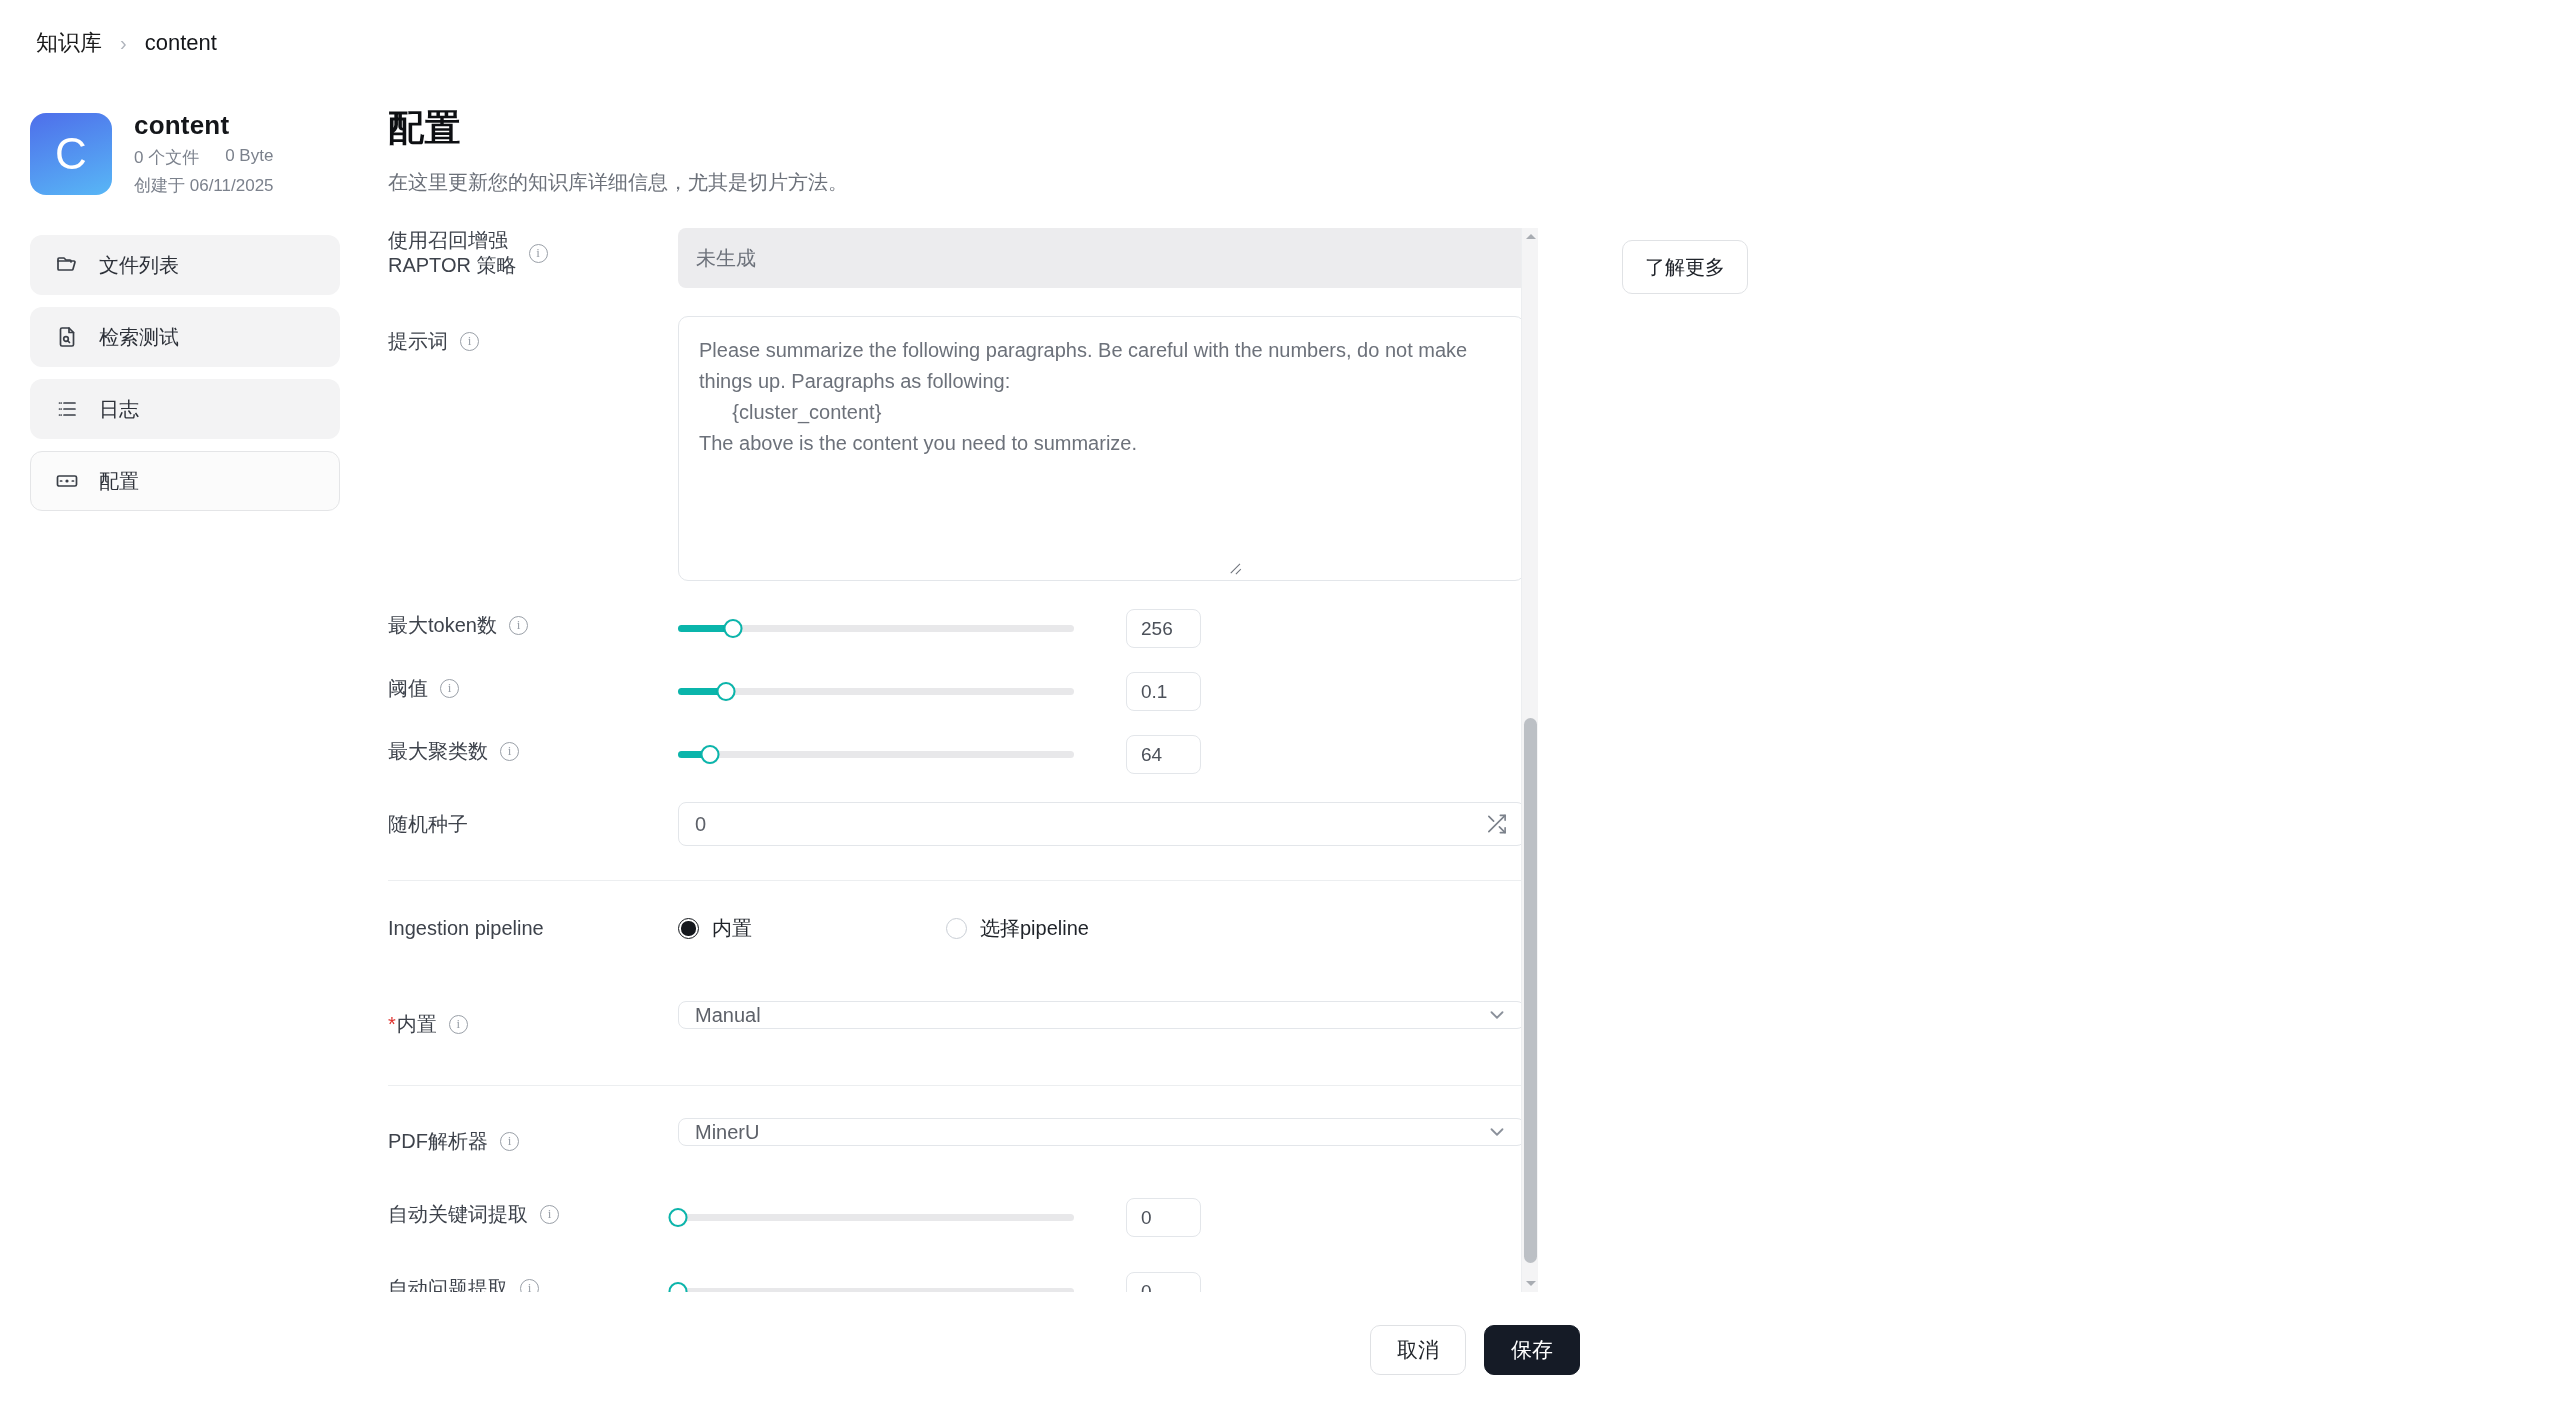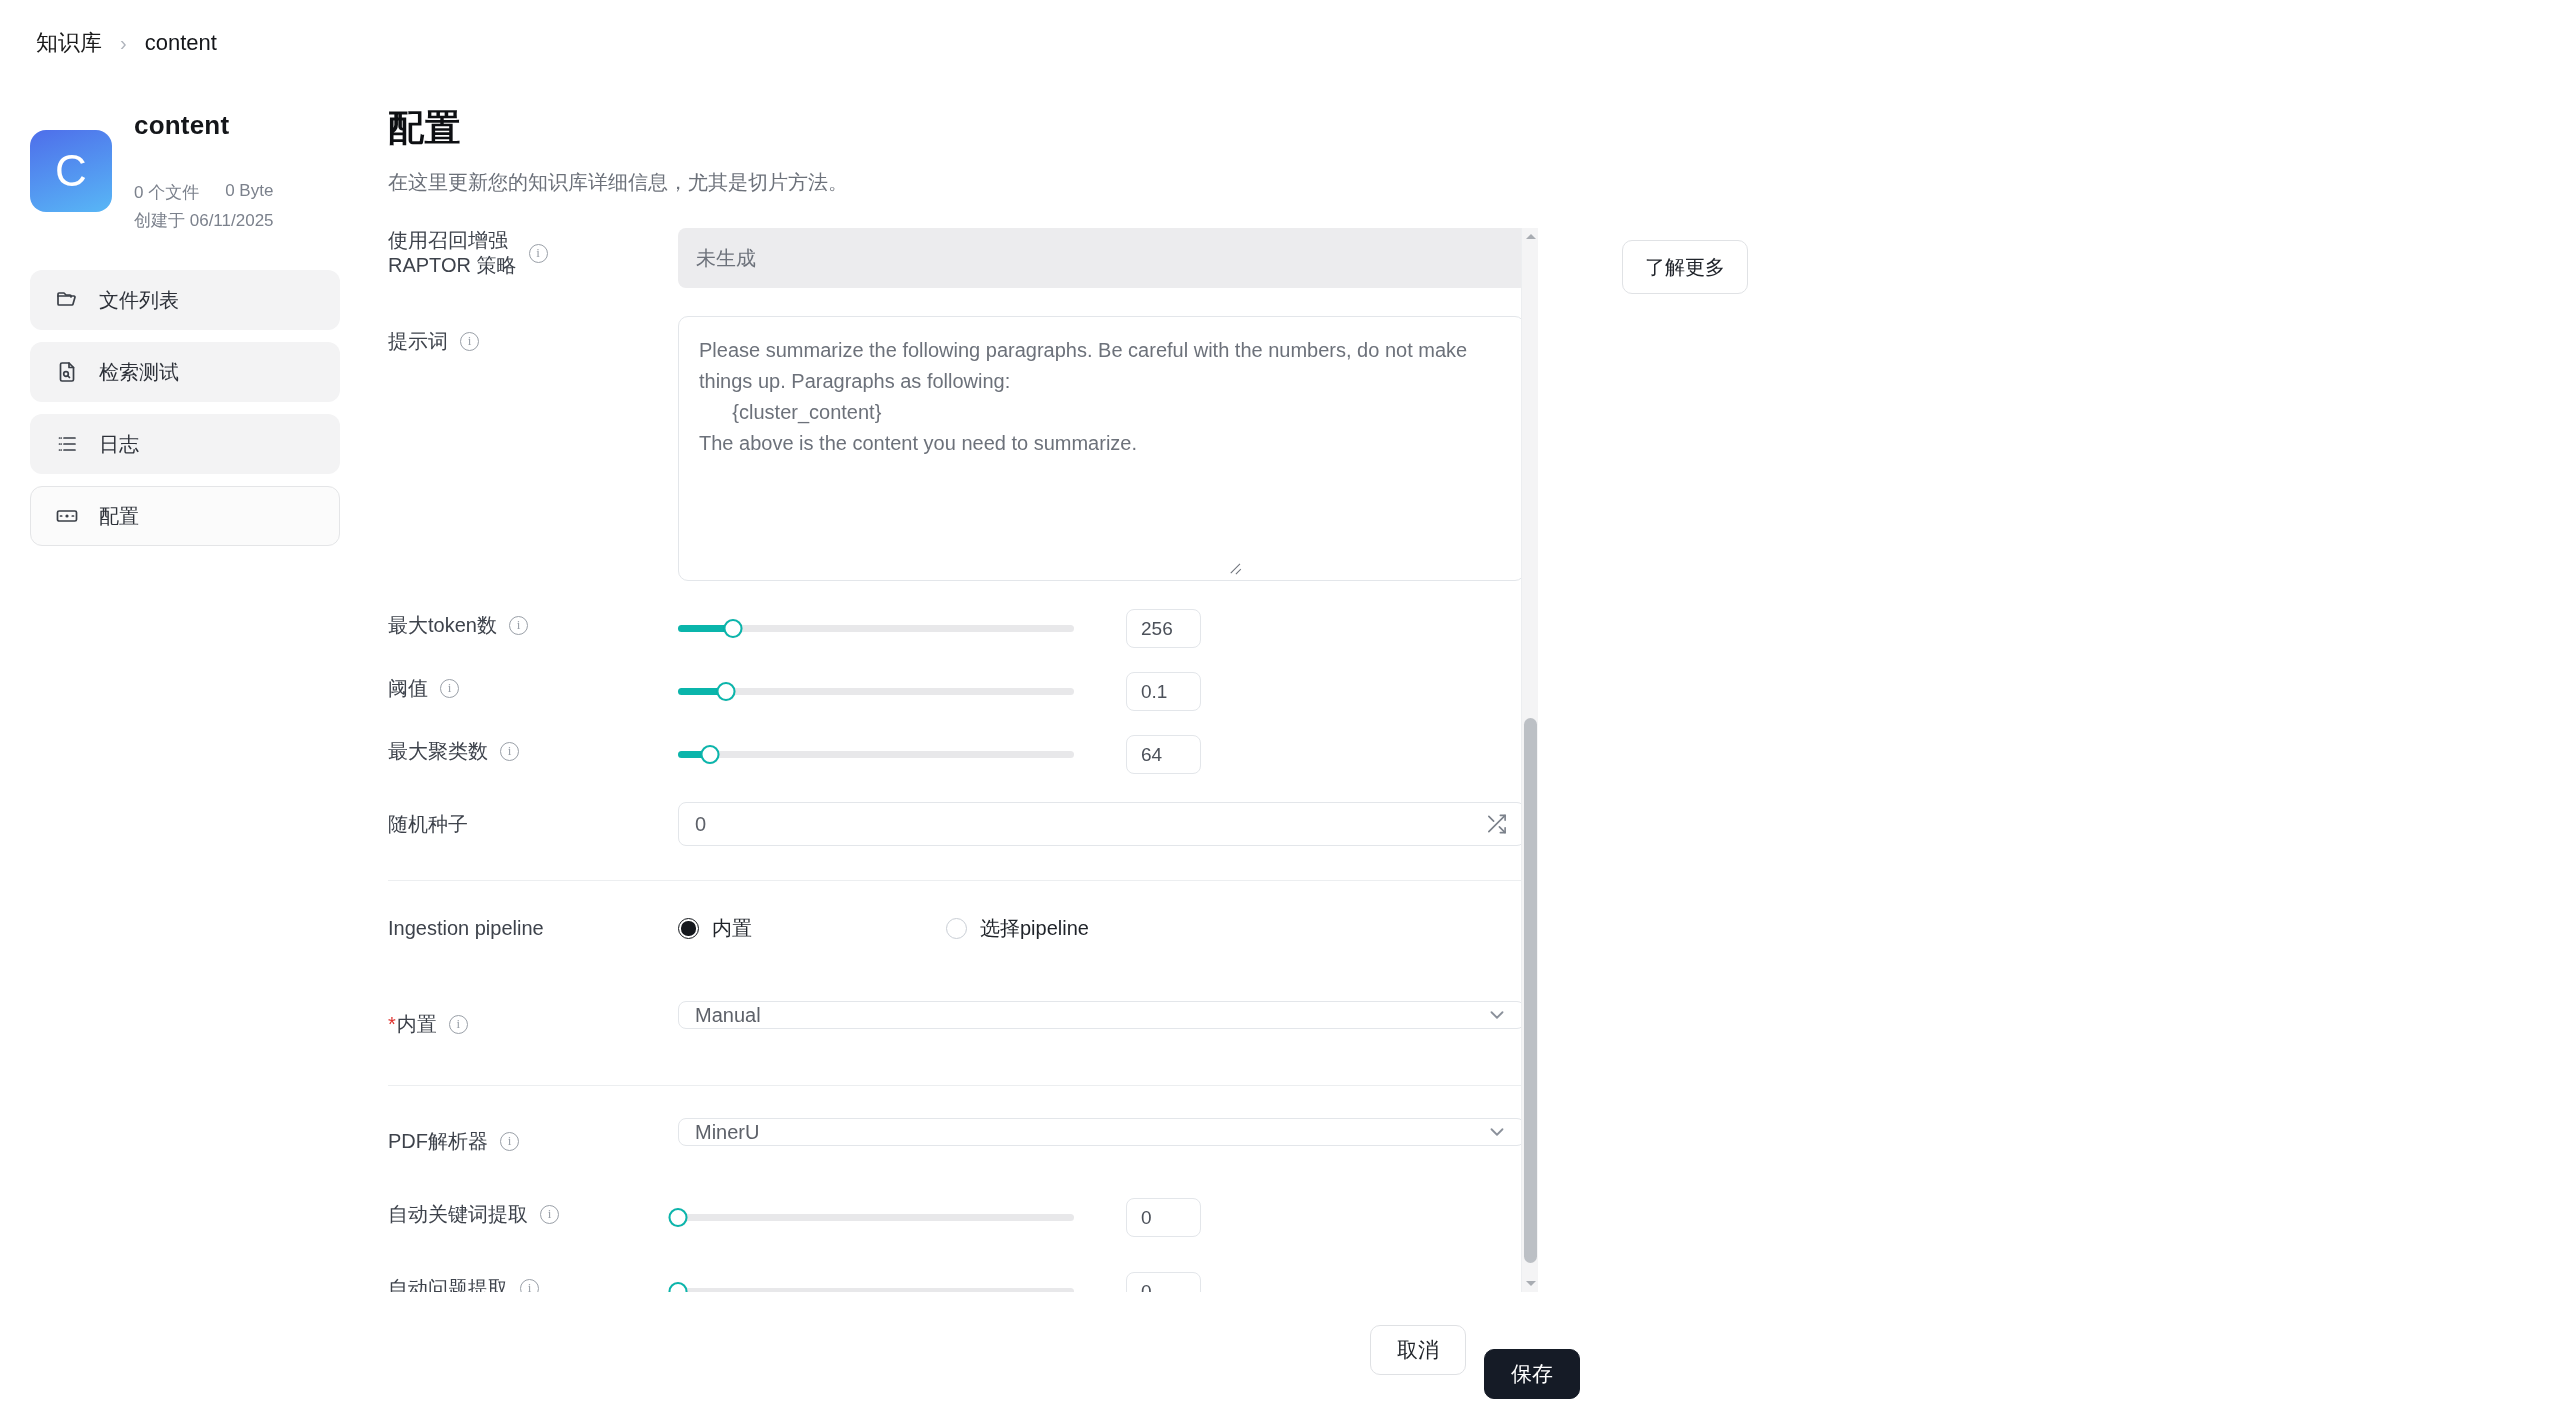--- a/index.html
+++ b/index.html
@@ -26,21 +26,21 @@
   .kb-head { display: flex; align-items: center; gap: 22px; margin-bottom: 38px; }
   .kb-avatar {
     width: 82px; height: 82px; border-radius: 16px;
     background: linear-gradient(160deg, #4e6eea 0%, #58b7f6 100%);
     color: #fff; font-size: 44px; font-weight: 400;
     display: flex; align-items: center; justify-content: center;
     flex: none;
   }
   .kb-meta { display: flex; flex-direction: column; gap: 5px; }
   .kb-title { font-size: 26px; font-weight: 700; color: #14161a; letter-spacing: .2px; }
-  .kb-sub { font-size: 17px; color: #7b818c; display: flex; gap: 26px; margin-top: 35px; }
+  .kb-sub { font-size: 17px; color: #7b818c; display: flex; gap: 26px; }
   .kb-date { font-size: 17px; color: #7b818c; }
 
   .navlist { display: flex; flex-direction: column; gap: 12px; }
   .navitem {
     display: flex; align-items: center; gap: 20px;
     height: 60px; padding: 0 24px;
     border-radius: 12px;
     background: #f3f3f4;
     border: 1px solid transparent;
     font-size: 20px; color: #2d3139;
@@ -185,21 +185,21 @@
     border: 1px solid #e0e2e5; border-radius: 10px; background: #fff;
     display: flex; align-items: center; font-size: 20px; color: #20242b;
     cursor: pointer;
   }
 
   
   .footer { position: absolute; left: 1370px; top: 1325px; display: flex; gap: 18px; }
   .btn { height: 50px; border-radius: 10px; display: flex; align-items: center; justify-content: center;
          font-size: 21px; padding: 0 26px; cursor: pointer; }
   .btn-cancel { background: #fff; border: 1px solid #dfe1e4; color: #1e2228; }
-  .btn-save { background: #151b26; border: 1px solid #151b26; color: #ffffff; margin-top: 24px; }
+  .btn-save { background: #151b26; border: 1px solid #151b26; color: #ffffff; }
 </style>
 </head>
 <body>
 
 <div class="page">
 
   <div class="breadcrumb">
     <span>知识库</span>
     <span class="crumb-sep">›</span>
     <span class="crumb-current">content</span>

